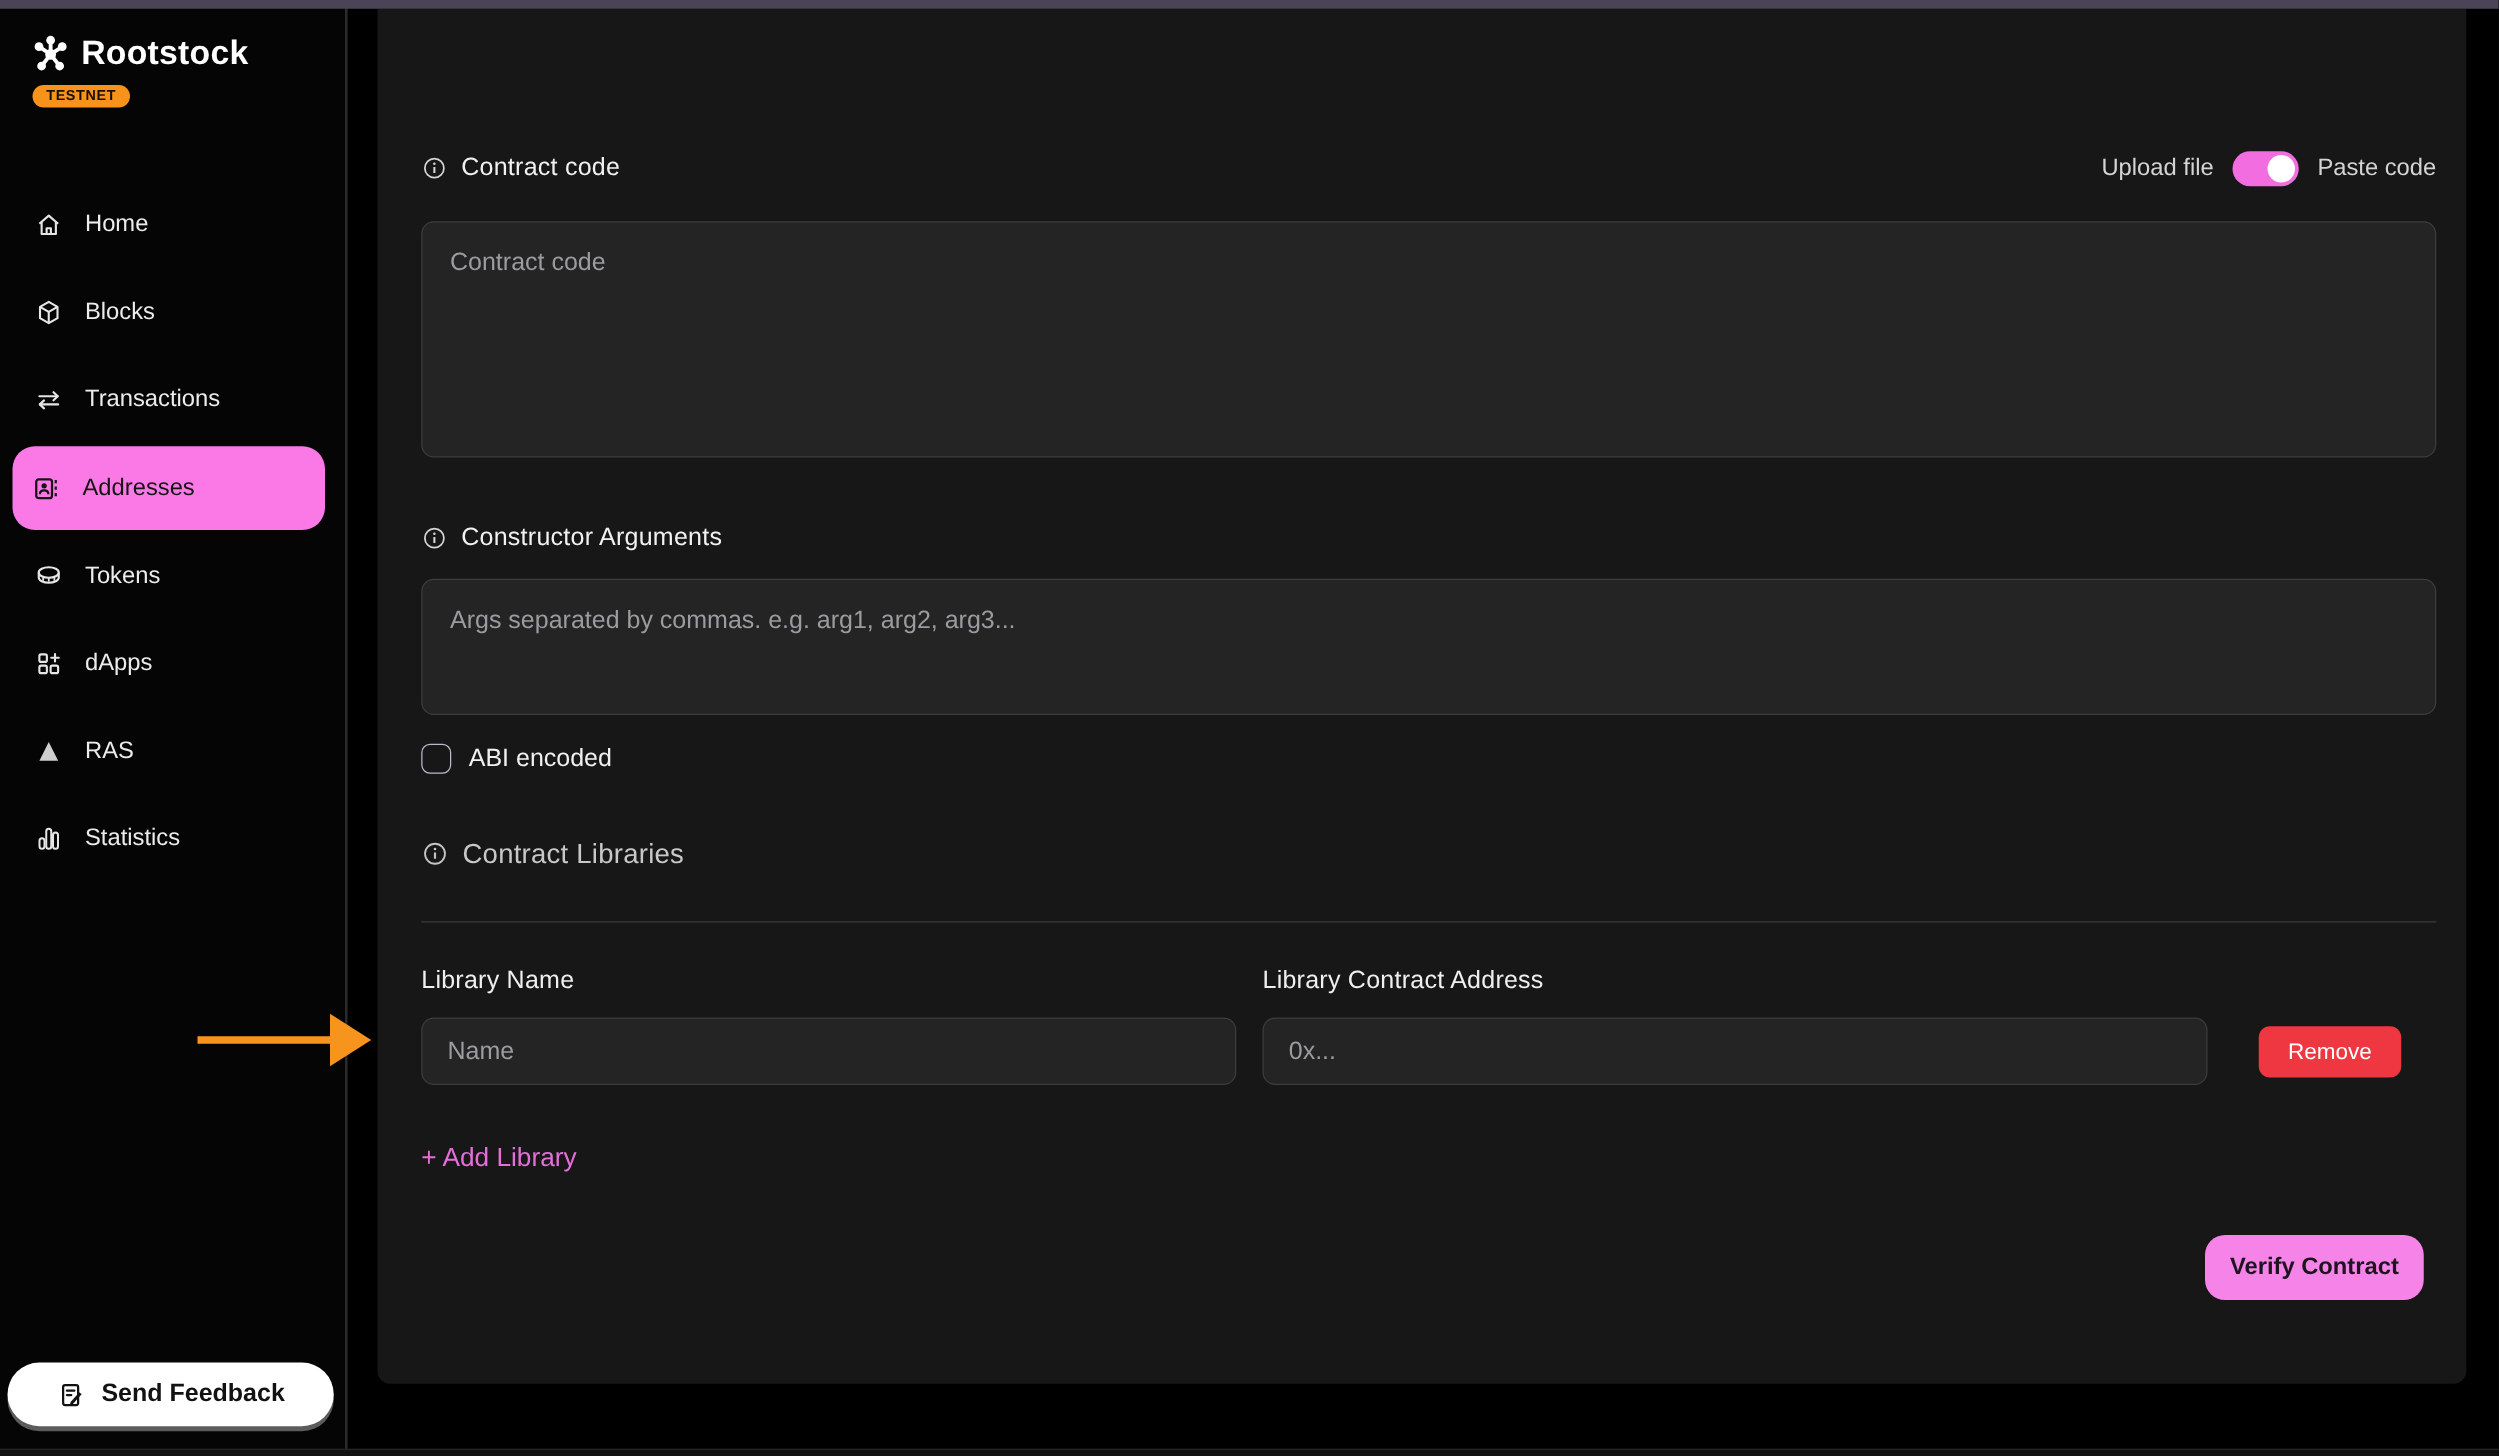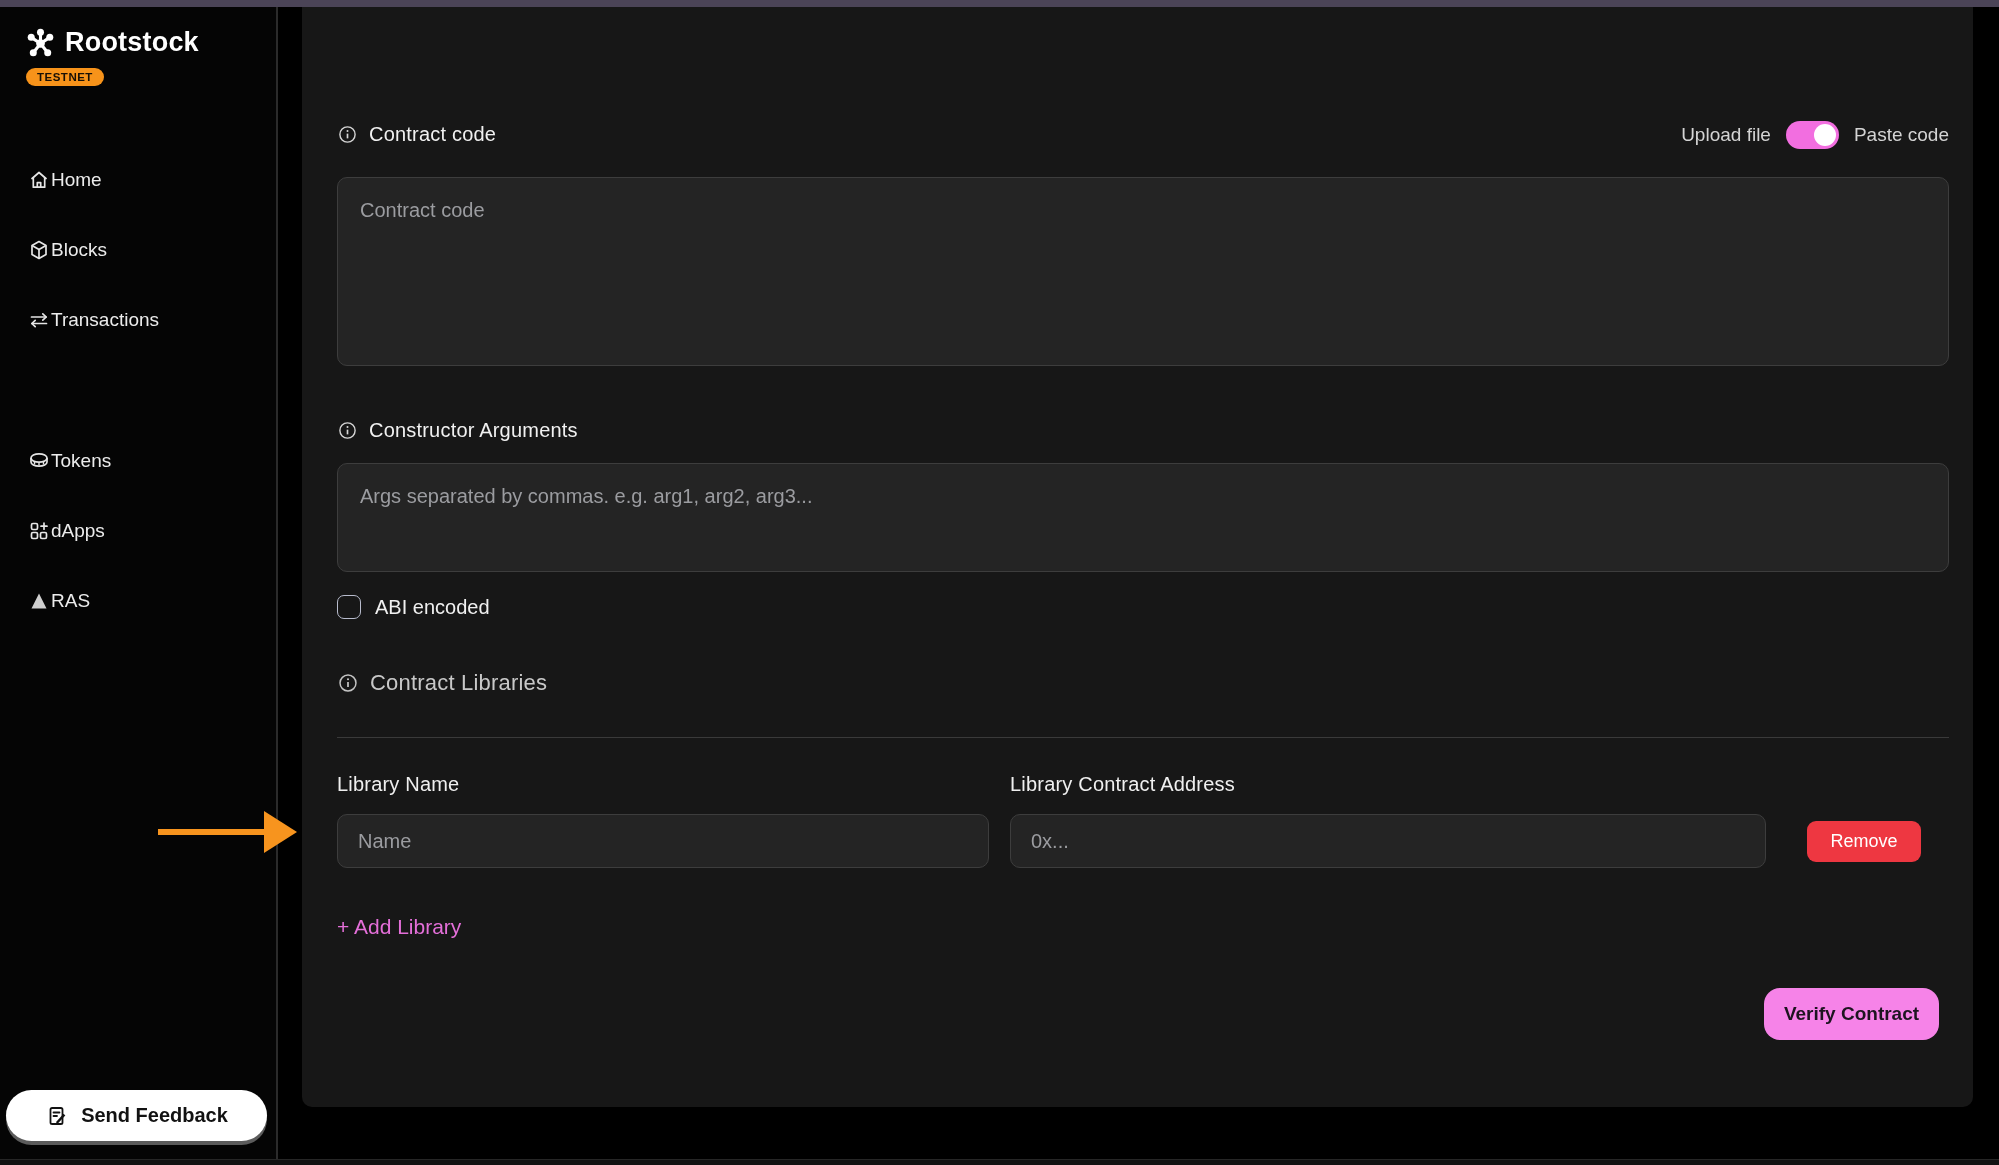--- a/index.html
+++ b/index.html
@@ -14,21 +14,21 @@
   .top-strip { position:absolute; left:0; top:0; right:0; height:7px; background:#4b4457; z-index:9; }
   .bottom-strip { position:absolute; left:0; right:0; bottom:0; height:6px; background:#121212; border-top:1px solid #262626; z-index:9; }
 
   
   .sidebar { position:absolute; left:0; top:0; bottom:0; width:278px; background:#050505; border-right:2px solid #2b2b2b; z-index:2; }
   .logo-row { position:absolute; left:24px; top:26px; display:flex; align-items:center; gap:8px; }
   .brand { font-size:27px; font-weight:700; color:#fff; letter-spacing:.2px; }
   .badge { position:absolute; left:26px; top:68px; background:#f7931a; color:#181006;
            font-size:11.5px; font-weight:700; letter-spacing:.5px; padding:3px 11px; border-radius:10px; }
   .nav-item { position:absolute; left:12px; width:252px; height:40px; display:flex; align-items:center;
-              padding-left:15px; color:#ececec; font-size:19px; cursor:pointer; }
+              gap:17px; padding-left:15px; color:#ececec; font-size:19px; cursor:pointer; }
   .nav-item .ic { width:24px; height:24px; display:flex; align-items:center; justify-content:center; flex:0 0 24px; }
   .nav-item.active { left:10px; width:250px; height:67px; background:#fb79e7; border-radius:18px; color:#141414; font-weight:500; }
   .feedback-btn { position:absolute; left:6px; top:1090px; width:261px; height:51px; background:#fff; color:#121212;
                   border:none; border-radius:26px; display:flex; align-items:center; justify-content:center; gap:12px;
                   font-family:inherit; font-size:20px; font-weight:600; cursor:pointer;
                   box-shadow:0 4px 0 rgba(255,255,255,.35); z-index:3; }
 
   
   .panel { position:absolute; left:302px; top:7px; width:1671px; height:1100px; background:#171717; border-radius:0 0 10px 10px; z-index:1; }
 
@@ -135,20 +135,31 @@
       <svg width="24" height="24" viewBox="0 0 24 24" fill="none" stroke="#e6e6e6" stroke-width="1.7" stroke-linecap="round" stroke-linejoin="round">
         <path d="M4.5 9 H19"></path>
           <path d="M15.8 5.8 L19.2 9 L15.8 12.2" fill="none"></path>
         <path d="M19.5 15.5 H5"></path>
           <path d="M8.2 12.3 L4.8 15.5 L8.2 18.7" fill="none"></path>
       </svg>
     </span>
     <span>Transactions</span>
   </div>
 
+  <div class="nav-item active" style="top:357px">
+    <span class="ic">
+      <svg width="24" height="24" viewBox="0 0 24 24" fill="none" stroke="#141414" stroke-width="1.8" stroke-linejoin="round">
+        <rect x="4" y="4.5" width="12.6" height="15" rx="2"></rect>
+        <circle cx="10.3" cy="9.6" r="2.1" fill="#141414" stroke="none"></circle>
+        <path d="M6.9 16.4 c0-2 1.5-3.1 3.4-3.1 s3.4 1.1 3.4 3.1" fill="none"></path>
+        <line x1="19.6" y1="5" x2="19.6" y2="19.5" stroke-dasharray="2.6 2.6"></line>
+      </svg>
+    </span>
+    <span>Addresses</span>
+  </div>
 
   <div class="nav-item" style="top:441px">
     <span class="ic">
       <svg width="24" height="24" viewBox="0 0 24 24" fill="none" stroke="#e6e6e6" stroke-width="1.7">
         <ellipse cx="12" cy="9" rx="8" ry="4.2"></ellipse>
         <path d="M4 9 v4 c0 2.3 3.6 4.2 8 4.2 s8-1.9 8-4.2 v-4"></path>
         <path d="M7.5 12.4 v3.2 M12 13.2 v3.2 M16.5 12.4 v3.2" stroke-width="1.4"></path>
       </svg>
     </span>
     <span>Tokens</span>
@@ -168,20 +179,30 @@
 
   <div class="nav-item" style="top:581px">
     <span class="ic">
       <svg width="24" height="24" viewBox="0 0 24 24">
         <path d="M12 4.5 L19.5 19.5 H4.5 Z" fill="#cfcfcf"></path>
       </svg>
     </span>
     <span>RAS</span>
   </div>
 
+  <div class="nav-item" style="top:651px">
+    <span class="ic">
+      <svg width="24" height="24" viewBox="0 0 24 24" fill="none" stroke="#e6e6e6" stroke-width="1.6">
+        <rect x="4.6" y="11.5" width="4" height="8.5" rx="2"></rect>
+        <rect x="10" y="4" width="4" height="16" rx="2"></rect>
+        <rect x="15.4" y="7" width="4" height="13" rx="2"></rect>
+      </svg>
+    </span>
+    <span>Statistics</span>
+  </div>
 
   <button class="feedback-btn">
     <span class="ic">
       <svg width="24" height="24" viewBox="0 0 24 24" fill="none" stroke="#121212" stroke-width="1.8" stroke-linecap="round" stroke-linejoin="round">
         <rect x="5.5" y="4" width="12" height="16" rx="1.6"></rect>
         <path d="M8.5 8.5 h6 M8.5 12 h3.5"></path>
         <path d="M11.5 17.5 L18.5 9.8 L20.3 11.4 L13.3 19.1 L11 19.8 Z" fill="#121212" stroke="none"></path>
       </svg>
     </span>
     <span>Send Feedback</span>

